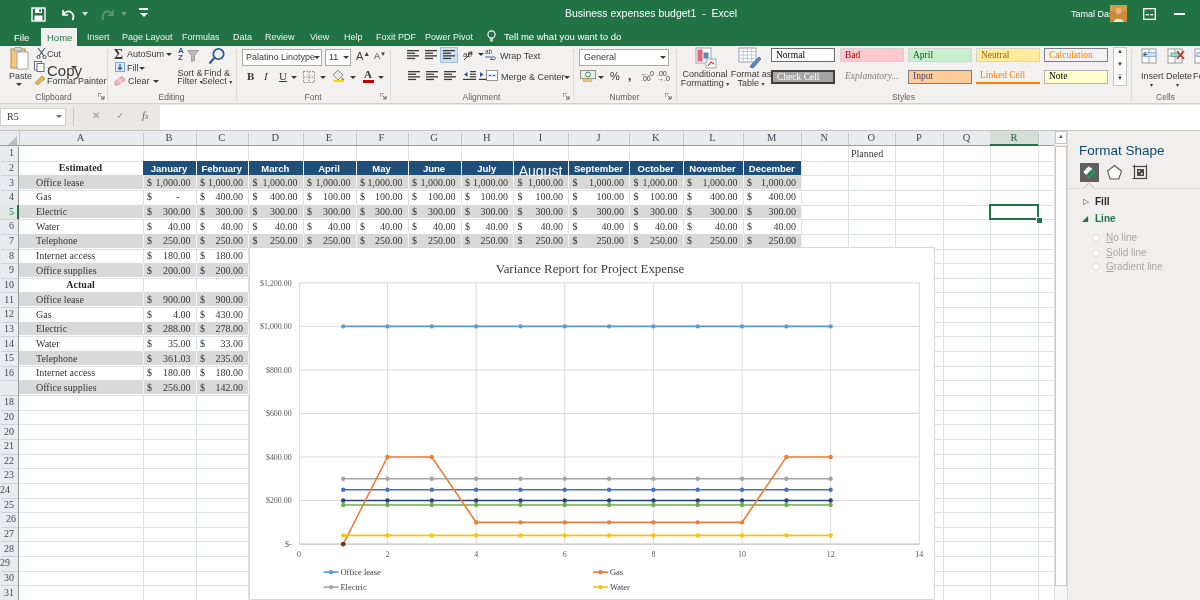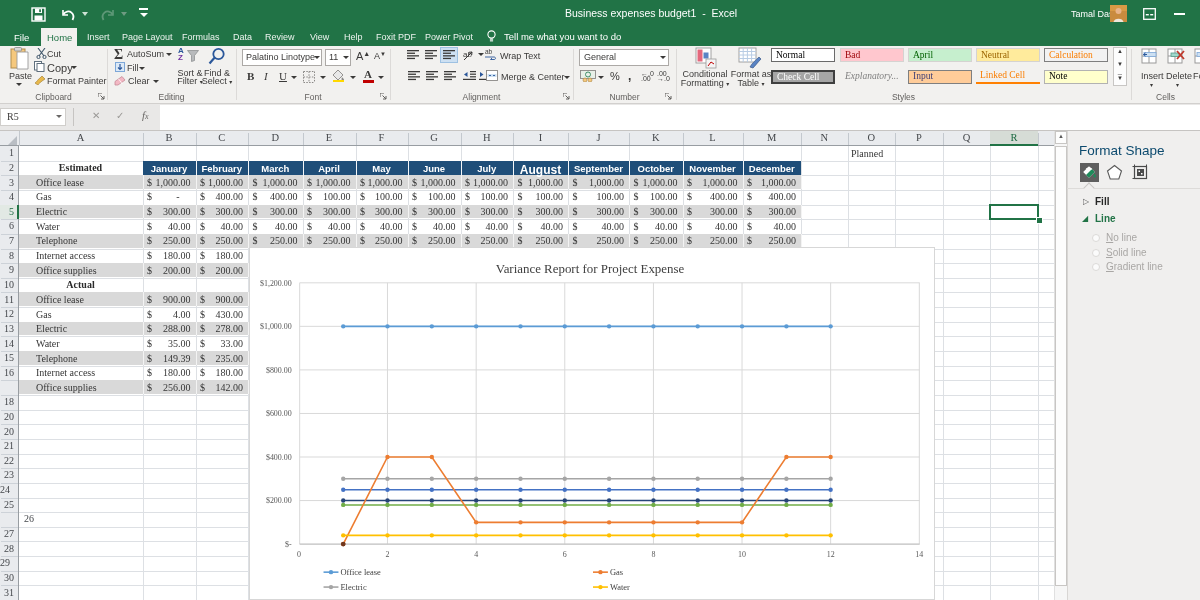--- a/index.html
+++ b/index.html
@@ -98,21 +98,21 @@
 <svg class="ab" style="left:36px;top:48px;" width="11" height="11" viewBox="0 0 11 11">
 <path d="M2 0 L8 8 M9 0 L3 8" stroke="#41576b" stroke-width="1.1"></path>
 <circle cx="2.5" cy="9" r="1.6" fill="none" stroke="#41576b" stroke-width="1"></circle>
 <circle cx="8.5" cy="9" r="1.6" fill="none" stroke="#41576b" stroke-width="1"></circle>
 </svg>
 <div class="ab" style="left:47px;top:49px;font-size:9px;color:#3b3a39;">Cut</div>
 <svg class="ab" style="left:34px;top:61px;" width="11" height="11" viewBox="0 0 11 11">
 <rect x="0.5" y="0.5" width="7" height="8.5" fill="#fff" stroke="#5f6f7d" stroke-width="1"></rect>
 <rect x="3" y="2.5" width="7" height="8" fill="#fff" stroke="#5f6f7d" stroke-width="1"></rect>
 </svg>
-<div class="ab" style="left:47px;top:62px;font-size:11px;color:#3b3a39;">Copy</div>
+<div class="ab" style="left:47px;top:62px;font-size:15px;color:#3b3a39;">Copy</div>
 <div class="ab" style="left:71px;top:66px;width:0;height:0;border-left:3px solid transparent;border-right:3px solid transparent;border-top:3.5px solid #3b3a39;"></div>
 <svg class="ab" style="left:34px;top:75px;" width="12" height="10" viewBox="0 0 12 10">
 <path d="M1 8 C3 7 4 4 6 3 L8 1 L11 4 L8 6 C6 8 5 8 4 10 Z" fill="#e8b84b" stroke="#a8853a" stroke-width="0.7"></path>
 </svg>
 <div class="ab" style="left:47px;top:76px;font-size:9px;color:#3b3a39;">Format Painter</div>
 <div class="ab ser" style="left:114px;top:47px;font-size:14px;font-weight:bold;color:#3b3a39;">Σ</div>
 <div class="ab" style="left:127px;top:49px;font-size:9px;color:#3b3a39;">AutoSum</div>
 <div class="ab" style="left:166px;top:53px;width:0;height:0;border-left:3px solid transparent;border-right:3px solid transparent;border-top:3.5px solid #3b3a39;"></div>
 <svg class="ab" style="left:115px;top:62px;" width="10" height="10" viewBox="0 0 10 10">
 <rect x="0.5" y="0.5" width="9" height="9" fill="#dce9f7" stroke="#7da7d8" stroke-width="1"></rect>
@@ -436,21 +436,21 @@
 <div class="ab ser" style="left:0;top:440.1px;width:14px;font-size:10px;color:#44474b;text-align:right;">21</div>
 <div class="ab" style="left:1px;top:453.5px;width:17px;height:1px;background:#cdd2d8;"></div>
 <div class="ab ser" style="left:0;top:454.7px;width:14px;font-size:10px;color:#44474b;text-align:right;">22</div>
 <div class="ab" style="left:1px;top:468.2px;width:17px;height:1px;background:#cdd2d8;"></div>
 <div class="ab ser" style="left:0;top:469.4px;width:14px;font-size:10px;color:#44474b;text-align:right;">23</div>
 <div class="ab" style="left:1px;top:482.8px;width:17px;height:1px;background:#cdd2d8;"></div>
 <div class="ab ser" style="left:0;top:484.0px;width:14px;font-size:10px;color:#44474b;text-align:left;">24</div>
 <div class="ab" style="left:1px;top:497.5px;width:17px;height:1px;background:#cdd2d8;"></div>
 <div class="ab ser" style="left:0;top:498.7px;width:14px;font-size:10px;color:#44474b;text-align:right;">25</div>
 <div class="ab" style="left:1px;top:512.1px;width:17px;height:1px;background:#cdd2d8;"></div>
-<div class="ab ser" style="left:0;top:513.3px;width:34px;font-size:10px;color:#44474b;text-align:right;">26</div>
+<div class="ab ser" style="left:0;top:513.3px;width:16px;font-size:10px;color:#44474b;text-align:right;">26</div>
 <div class="ab" style="left:1px;top:526.8px;width:17px;height:1px;background:#cdd2d8;"></div>
 <div class="ab ser" style="left:0;top:528.0px;width:14px;font-size:10px;color:#44474b;text-align:right;">27</div>
 <div class="ab" style="left:1px;top:541.4px;width:17px;height:1px;background:#cdd2d8;"></div>
 <div class="ab ser" style="left:0;top:542.6px;width:14px;font-size:10px;color:#44474b;text-align:right;">28</div>
 <div class="ab" style="left:1px;top:556.1px;width:17px;height:1px;background:#cdd2d8;"></div>
 <div class="ab ser" style="left:0;top:557.3px;width:14px;font-size:10px;color:#44474b;text-align:left;">29</div>
 <div class="ab" style="left:1px;top:570.7px;width:17px;height:1px;background:#cdd2d8;"></div>
 <div class="ab ser" style="left:0;top:571.9px;width:14px;font-size:10px;color:#44474b;text-align:right;">30</div>
 <div class="ab" style="left:1px;top:585.3px;width:17px;height:1px;background:#cdd2d8;"></div>
 <div class="ab ser" style="left:0;top:586.5px;width:14px;font-size:10px;color:#44474b;text-align:right;">31</div>
@@ -575,21 +575,21 @@
 <div class="ab ct" style="left:248px;top:162.6px;width:54.5px;font-size:9.5px;font-weight:bold;color:#fff;">March</div>
 <div class="ab" style="left:302.5px;top:160.6px;width:1px;height:14.64px;background:#f3f6f9;"></div>
 <div class="ab ct" style="left:302.5px;top:162.6px;width:53.0px;font-size:9.5px;font-weight:bold;color:#fff;">April</div>
 <div class="ab" style="left:355.5px;top:160.6px;width:1px;height:14.64px;background:#f3f6f9;"></div>
 <div class="ab ct" style="left:355.5px;top:162.6px;width:52.0px;font-size:9.5px;font-weight:bold;color:#fff;">May</div>
 <div class="ab" style="left:407.5px;top:160.6px;width:1px;height:14.64px;background:#f3f6f9;"></div>
 <div class="ab ct" style="left:407.5px;top:162.6px;width:53.0px;font-size:9.5px;font-weight:bold;color:#fff;">June</div>
 <div class="ab" style="left:460.5px;top:160.6px;width:1px;height:14.64px;background:#f3f6f9;"></div>
 <div class="ab ct" style="left:460.5px;top:162.6px;width:52.5px;font-size:9.5px;font-weight:bold;color:#fff;">July</div>
 <div class="ab" style="left:513px;top:160.6px;width:1px;height:14.64px;background:#f3f6f9;"></div>
-<div class="ab ct" style="left:513px;top:162.6px;width:55px;font-size:12px;font-weight:bold;color:#fff;">August</div>
+<div class="ab ct" style="left:513px;top:162.6px;width:55px;font-size:14px;font-weight:normal;color:#fff;">August</div>
 <div class="ab" style="left:568px;top:160.6px;width:1px;height:14.64px;background:#f3f6f9;"></div>
 <div class="ab ct" style="left:568px;top:162.6px;width:61px;font-size:9.5px;font-weight:bold;color:#fff;">September</div>
 <div class="ab" style="left:629px;top:160.6px;width:1px;height:14.64px;background:#f3f6f9;"></div>
 <div class="ab ct" style="left:629px;top:162.6px;width:53.5px;font-size:9.5px;font-weight:bold;color:#fff;">October</div>
 <div class="ab" style="left:682.5px;top:160.6px;width:1px;height:14.64px;background:#f3f6f9;"></div>
 <div class="ab ct" style="left:682.5px;top:162.6px;width:60.0px;font-size:9.5px;font-weight:bold;color:#fff;">November</div>
 <div class="ab" style="left:742.5px;top:160.6px;width:1px;height:14.64px;background:#f3f6f9;"></div>
 <div class="ab ct" style="left:742.5px;top:162.6px;width:58.5px;font-size:9.5px;font-weight:bold;color:#fff;">December</div>
 <div class="ab ser ct" style="left:18.5px;top:162.1px;width:124px;font-size:10px;font-weight:bold;color:#2b2b2b;">Estimated</div>
 <div class="ab ser ct" style="left:18.5px;top:279.3px;width:124px;font-size:10px;font-weight:bold;color:#2b2b2b;">Actual</div>
@@ -745,21 +745,21 @@
 <div class="ab ser" style="left:195.5px;top:308.6px;width:47.5px;font-size:10px;color:#363636;text-align:right;">430.00</div>
 <div class="ab ser" style="left:147.0px;top:323.2px;font-size:10px;color:#363636;">$</div>
 <div class="ab ser" style="left:142.5px;top:323.2px;width:48.0px;font-size:10px;color:#363636;text-align:right;">288.00</div>
 <div class="ab ser" style="left:200.0px;top:323.2px;font-size:10px;color:#363636;">$</div>
 <div class="ab ser" style="left:195.5px;top:323.2px;width:47.5px;font-size:10px;color:#363636;text-align:right;">278.00</div>
 <div class="ab ser" style="left:147.0px;top:337.9px;font-size:10px;color:#363636;">$</div>
 <div class="ab ser" style="left:142.5px;top:337.9px;width:48.0px;font-size:10px;color:#363636;text-align:right;">35.00</div>
 <div class="ab ser" style="left:200.0px;top:337.9px;font-size:10px;color:#363636;">$</div>
 <div class="ab ser" style="left:195.5px;top:337.9px;width:47.5px;font-size:10px;color:#363636;text-align:right;">33.00</div>
 <div class="ab ser" style="left:147.0px;top:352.5px;font-size:10px;color:#363636;">$</div>
-<div class="ab ser" style="left:142.5px;top:352.5px;width:48.0px;font-size:10px;color:#363636;text-align:right;">149.39</div>
+<div class="ab ser" style="left:142.5px;top:352.5px;width:48.0px;font-size:10px;color:#363636;text-align:right;">361.03</div>
 <div class="ab ser" style="left:200.0px;top:352.5px;font-size:10px;color:#363636;">$</div>
 <div class="ab ser" style="left:195.5px;top:352.5px;width:47.5px;font-size:10px;color:#363636;text-align:right;">235.00</div>
 <div class="ab ser" style="left:147.0px;top:367.2px;font-size:10px;color:#363636;">$</div>
 <div class="ab ser" style="left:142.5px;top:367.2px;width:48.0px;font-size:10px;color:#363636;text-align:right;">180.00</div>
 <div class="ab ser" style="left:200.0px;top:367.2px;font-size:10px;color:#363636;">$</div>
 <div class="ab ser" style="left:195.5px;top:367.2px;width:47.5px;font-size:10px;color:#363636;text-align:right;">180.00</div>
 <div class="ab ser" style="left:147.0px;top:381.8px;font-size:10px;color:#363636;">$</div>
 <div class="ab ser" style="left:142.5px;top:381.8px;width:48.0px;font-size:10px;color:#363636;text-align:right;">256.00</div>
 <div class="ab ser" style="left:200.0px;top:381.8px;font-size:10px;color:#363636;">$</div>
 <div class="ab ser" style="left:195.5px;top:381.8px;width:47.5px;font-size:10px;color:#363636;text-align:right;">142.00</div>

